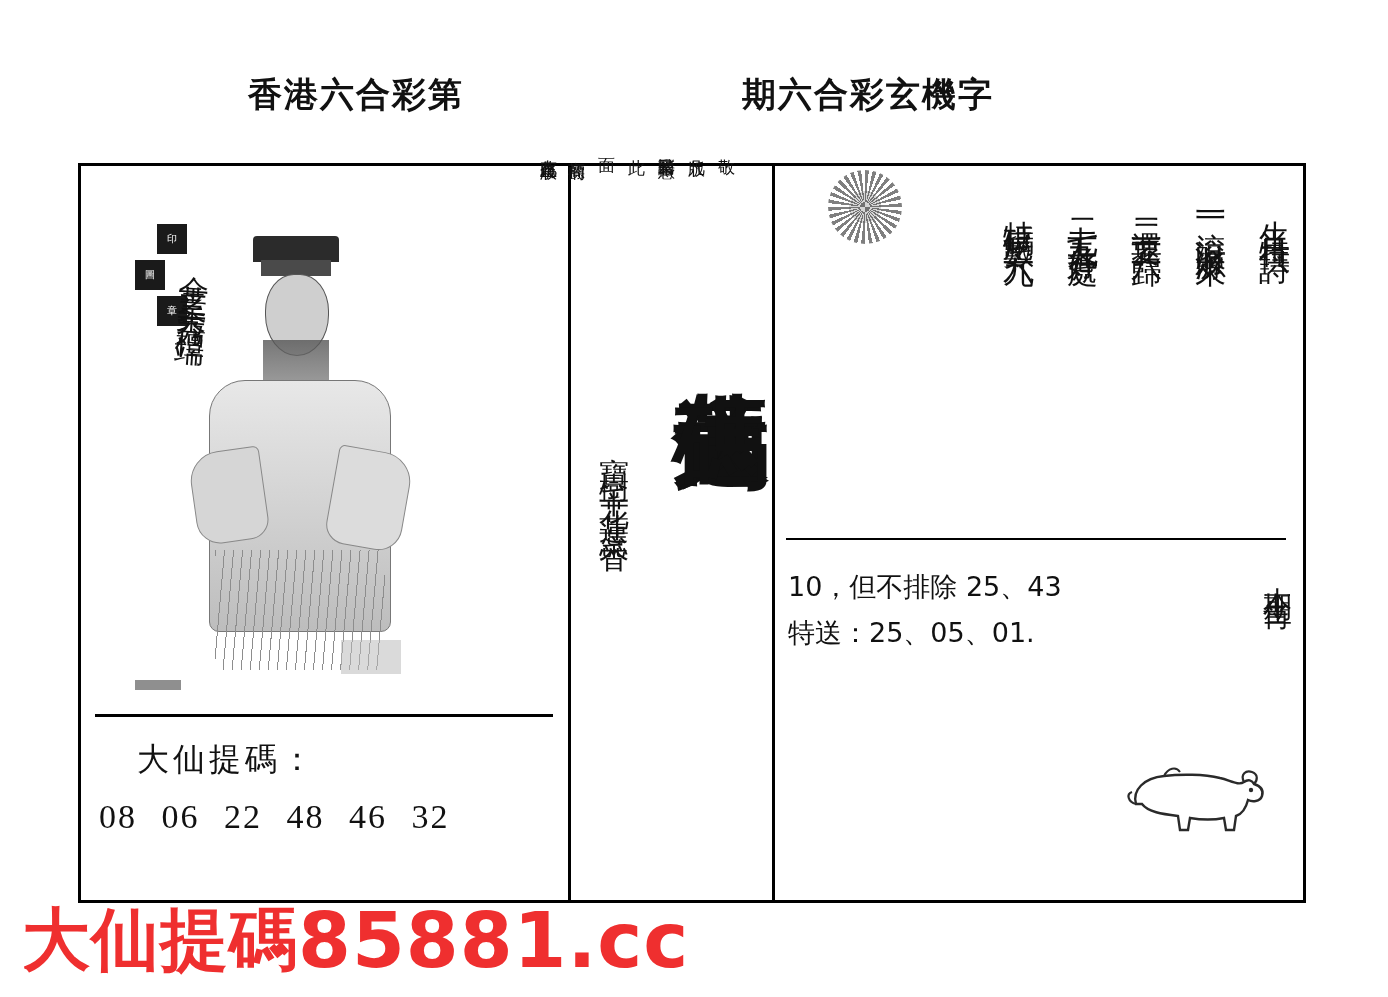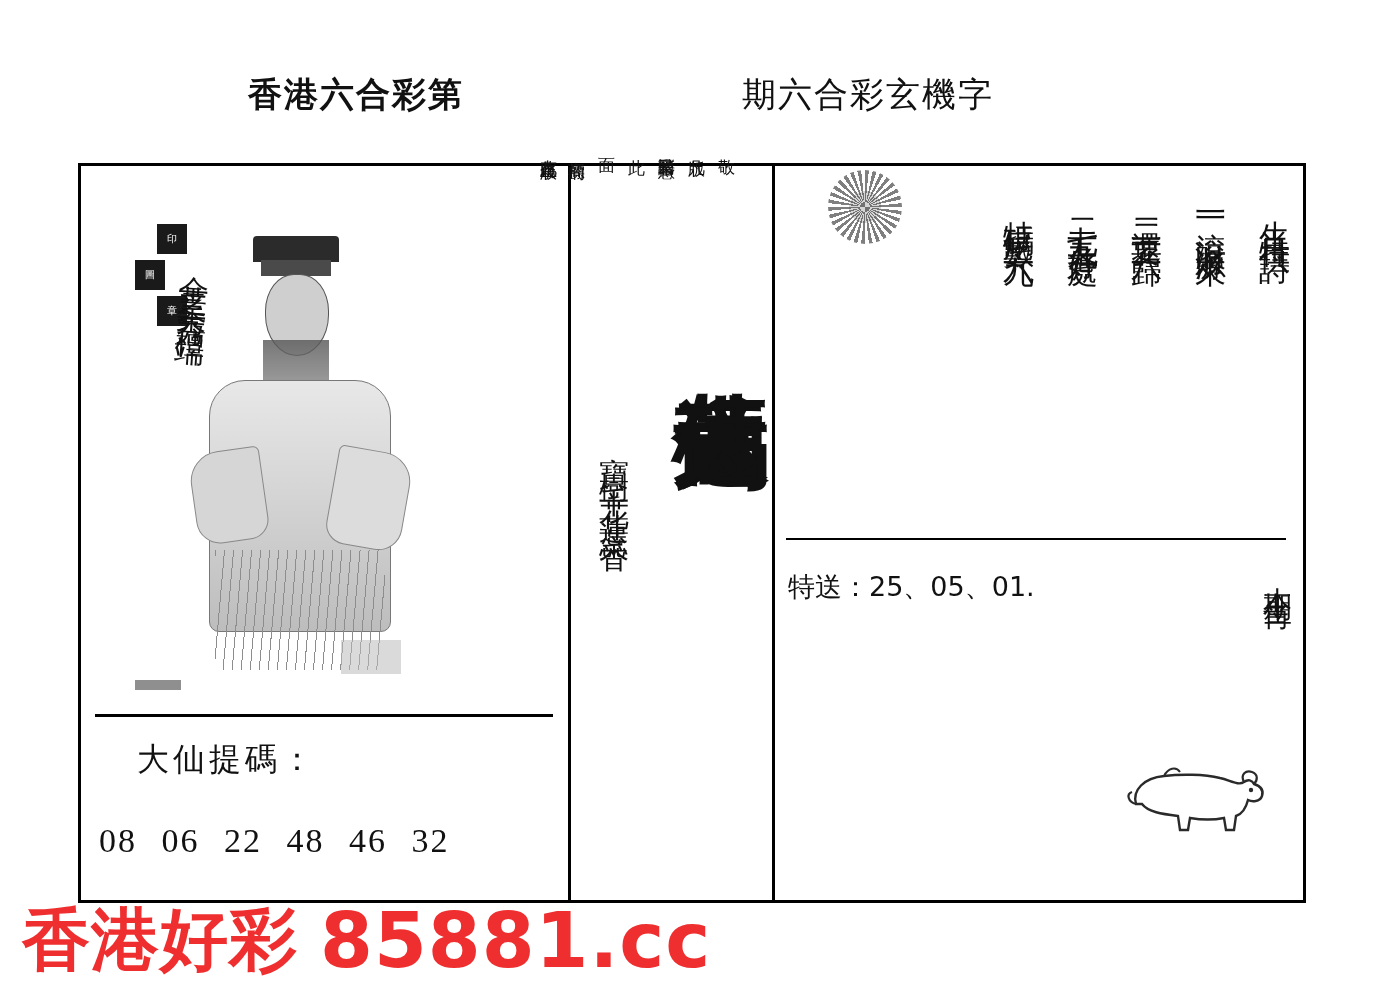--- a/index.html
+++ b/index.html
@@ -33,21 +33,21 @@
     letter-spacing: 2px;
     font-weight: bold;
     font-family: "DejaVu Sans", sans-serif;
   }
   .header-right {
     position: absolute;
     left: 742px;
     top: 0;
     font-size: 34px;
     letter-spacing: 2px;
-    font-weight: normal;
+    font-weight: bold;
     font-family: "DejaVu Sans", sans-serif;
   }
 
   
   .sheet {
     position: absolute;
     left: 78px;
     top: 163px;
     width: 1228px;
     height: 740px;
@@ -239,21 +239,20 @@
     font-family: "DejaVu Sans", sans-serif;
   }
   .tip-numbers {
     position: absolute;
     left: 18px;
     top: 632px;
     font-size: 34px;
     letter-spacing: 2px;
     font-family: "Liberation Serif", serif;
     word-spacing: 14px;
-    margin-top: 24px;
   }
 
   
   .notice {
     position: absolute;
     left: 536px;
     top: 142px;
     width: 250px;
     height: 110px;
   }
@@ -386,21 +385,20 @@
     font-size: 68px;
     font-weight: bold;
     font-family: "DejaVu Sans", sans-serif;
     letter-spacing: 1px;
   }
   .footer .num {
     color: #ef2f2f;
     font-size: 76px;
     font-weight: bold;
     font-family: "DejaVu Sans", sans-serif;
-    margin-left: 22px;
     letter-spacing: 1px;
   }
 </style>
 </head>
 <body>
 
 <div class="header">
   <div class="header-left">香港六合彩第</div>
   <div class="header-right">期六合彩玄機字</div>
 </div>
@@ -456,20 +454,21 @@
       <div class="line head">生肖特供詩</div>
       <div class="line">一一滾滾財源來</div>
       <div class="line">二二還要二八歸</div>
       <div class="line">二七三九各好處</div>
       <div class="line">特碼尾數二六九</div>
     </div>
 
     <div class="hsep-right"></div>
 
     <div class="notes">
+      <div class="row">10，但不排除 25、43</div>
       <div class="row">特送：25、05、01.</div>
     </div>
 
     <div class="zodiac-label">本期生肖</div>
 
     <svg class="pig" viewBox="0 0 150 90">
       <path d="M18 58 C14 44 26 32 46 30 C62 28 86 28 102 32 C112 34 120 40 126 36 C130 33 134 34 136 38 C142 40 146 44 144 50 C142 56 134 56 130 54 C128 62 124 68 118 70 L116 84 L108 84 L106 72 C96 74 84 74 72 72 L70 84 L62 84 L60 70 C44 68 30 66 24 58 Z" fill="none" stroke="#2a2a2a" stroke-width="2.4"></path>
       <path d="M126 36 C122 28 128 24 134 26 C140 28 140 34 136 38" fill="none" stroke="#2a2a2a" stroke-width="2.2"></path>
       <circle cx="133" cy="44" r="2.2" fill="#2a2a2a"></circle>
       <path d="M18 58 C10 56 8 48 14 46" fill="none" stroke="#2a2a2a" stroke-width="2.2"></path>
@@ -482,15 +481,15 @@
   <div class="n n1">敬</div>
   <div class="n n2">凡版</div>
   <div class="n n3">請彩民留意</div>
   <div class="n n4">此</div>
   <div class="n n5">面</div>
   <div class="n n6">商標的</div>
   <div class="n n7">有此為正版！</div>
 </div>
 
 <div class="footer">
-  <div class="cn">香港好彩</div>
+  <div class="cn">大仙提碼</div>
   <div class="num">85881.cc</div>
 </div>
 
 </body></html>

